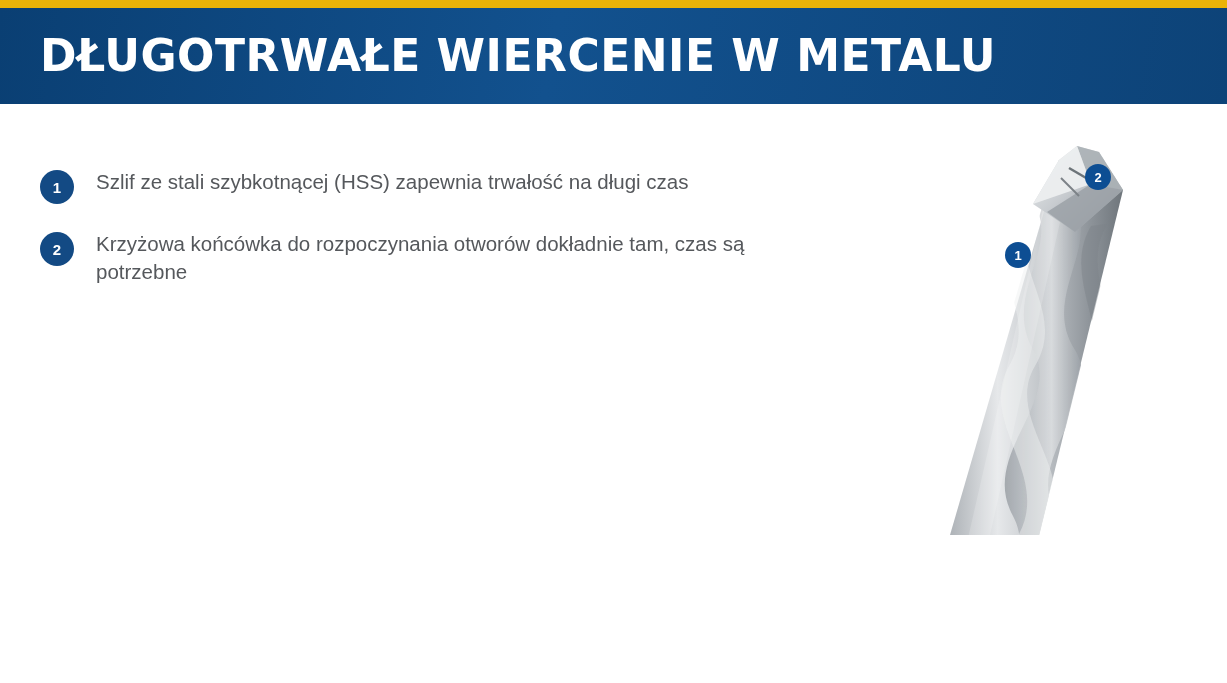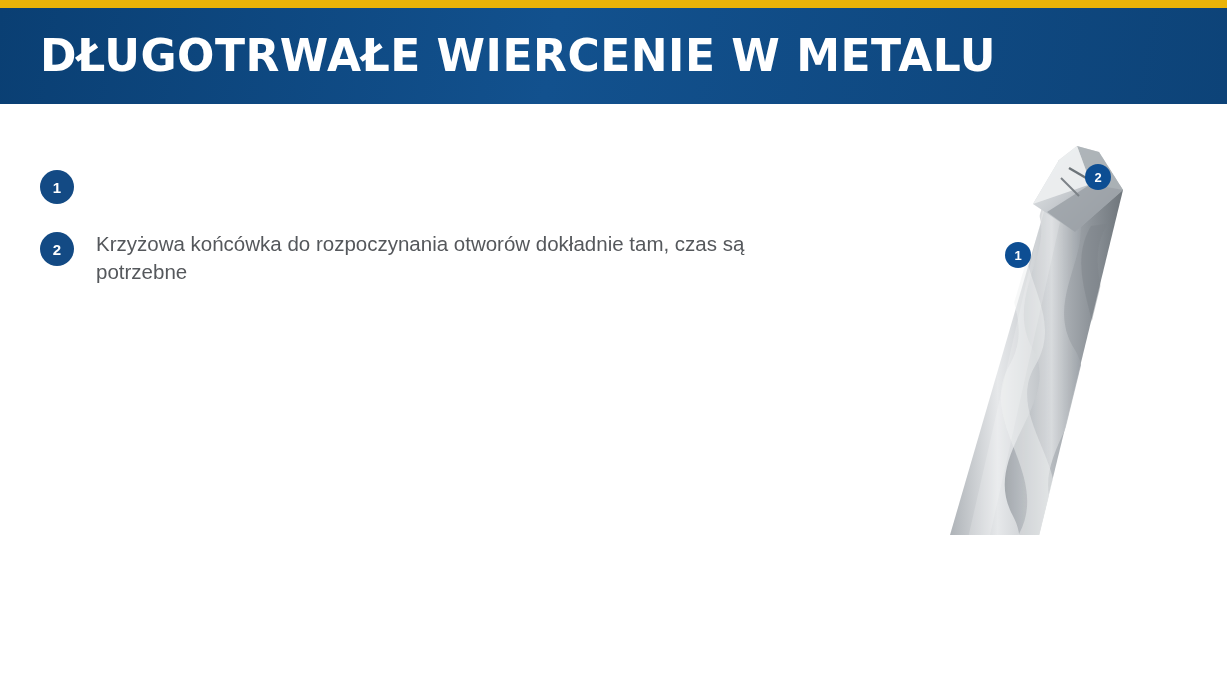--- a/index.html
+++ b/index.html
@@ -128,20 +128,21 @@
   <div class="banner">
     <div class="banner-title">DŁUGOTRWAŁE WIERCENIE W METALU</div>
   </div>
 
   <div class="content">
 
     <div class="feature-list">
 
       <div class="feature-item">
         <div class="badge">1</div>
+        <div class="feature-text">Szlif ze stali szybkotnącej (HSS) zapewnia trwałość na długi czas</div>
       </div>
 
       <div class="feature-item">
         <div class="badge">2</div>
         <div class="feature-text">Krzyżowa końcówka do rozpoczynania otworów dokładnie tam, czas są potrzebne</div>
       </div>
 
     </div>
 
     <div class="illustration">

